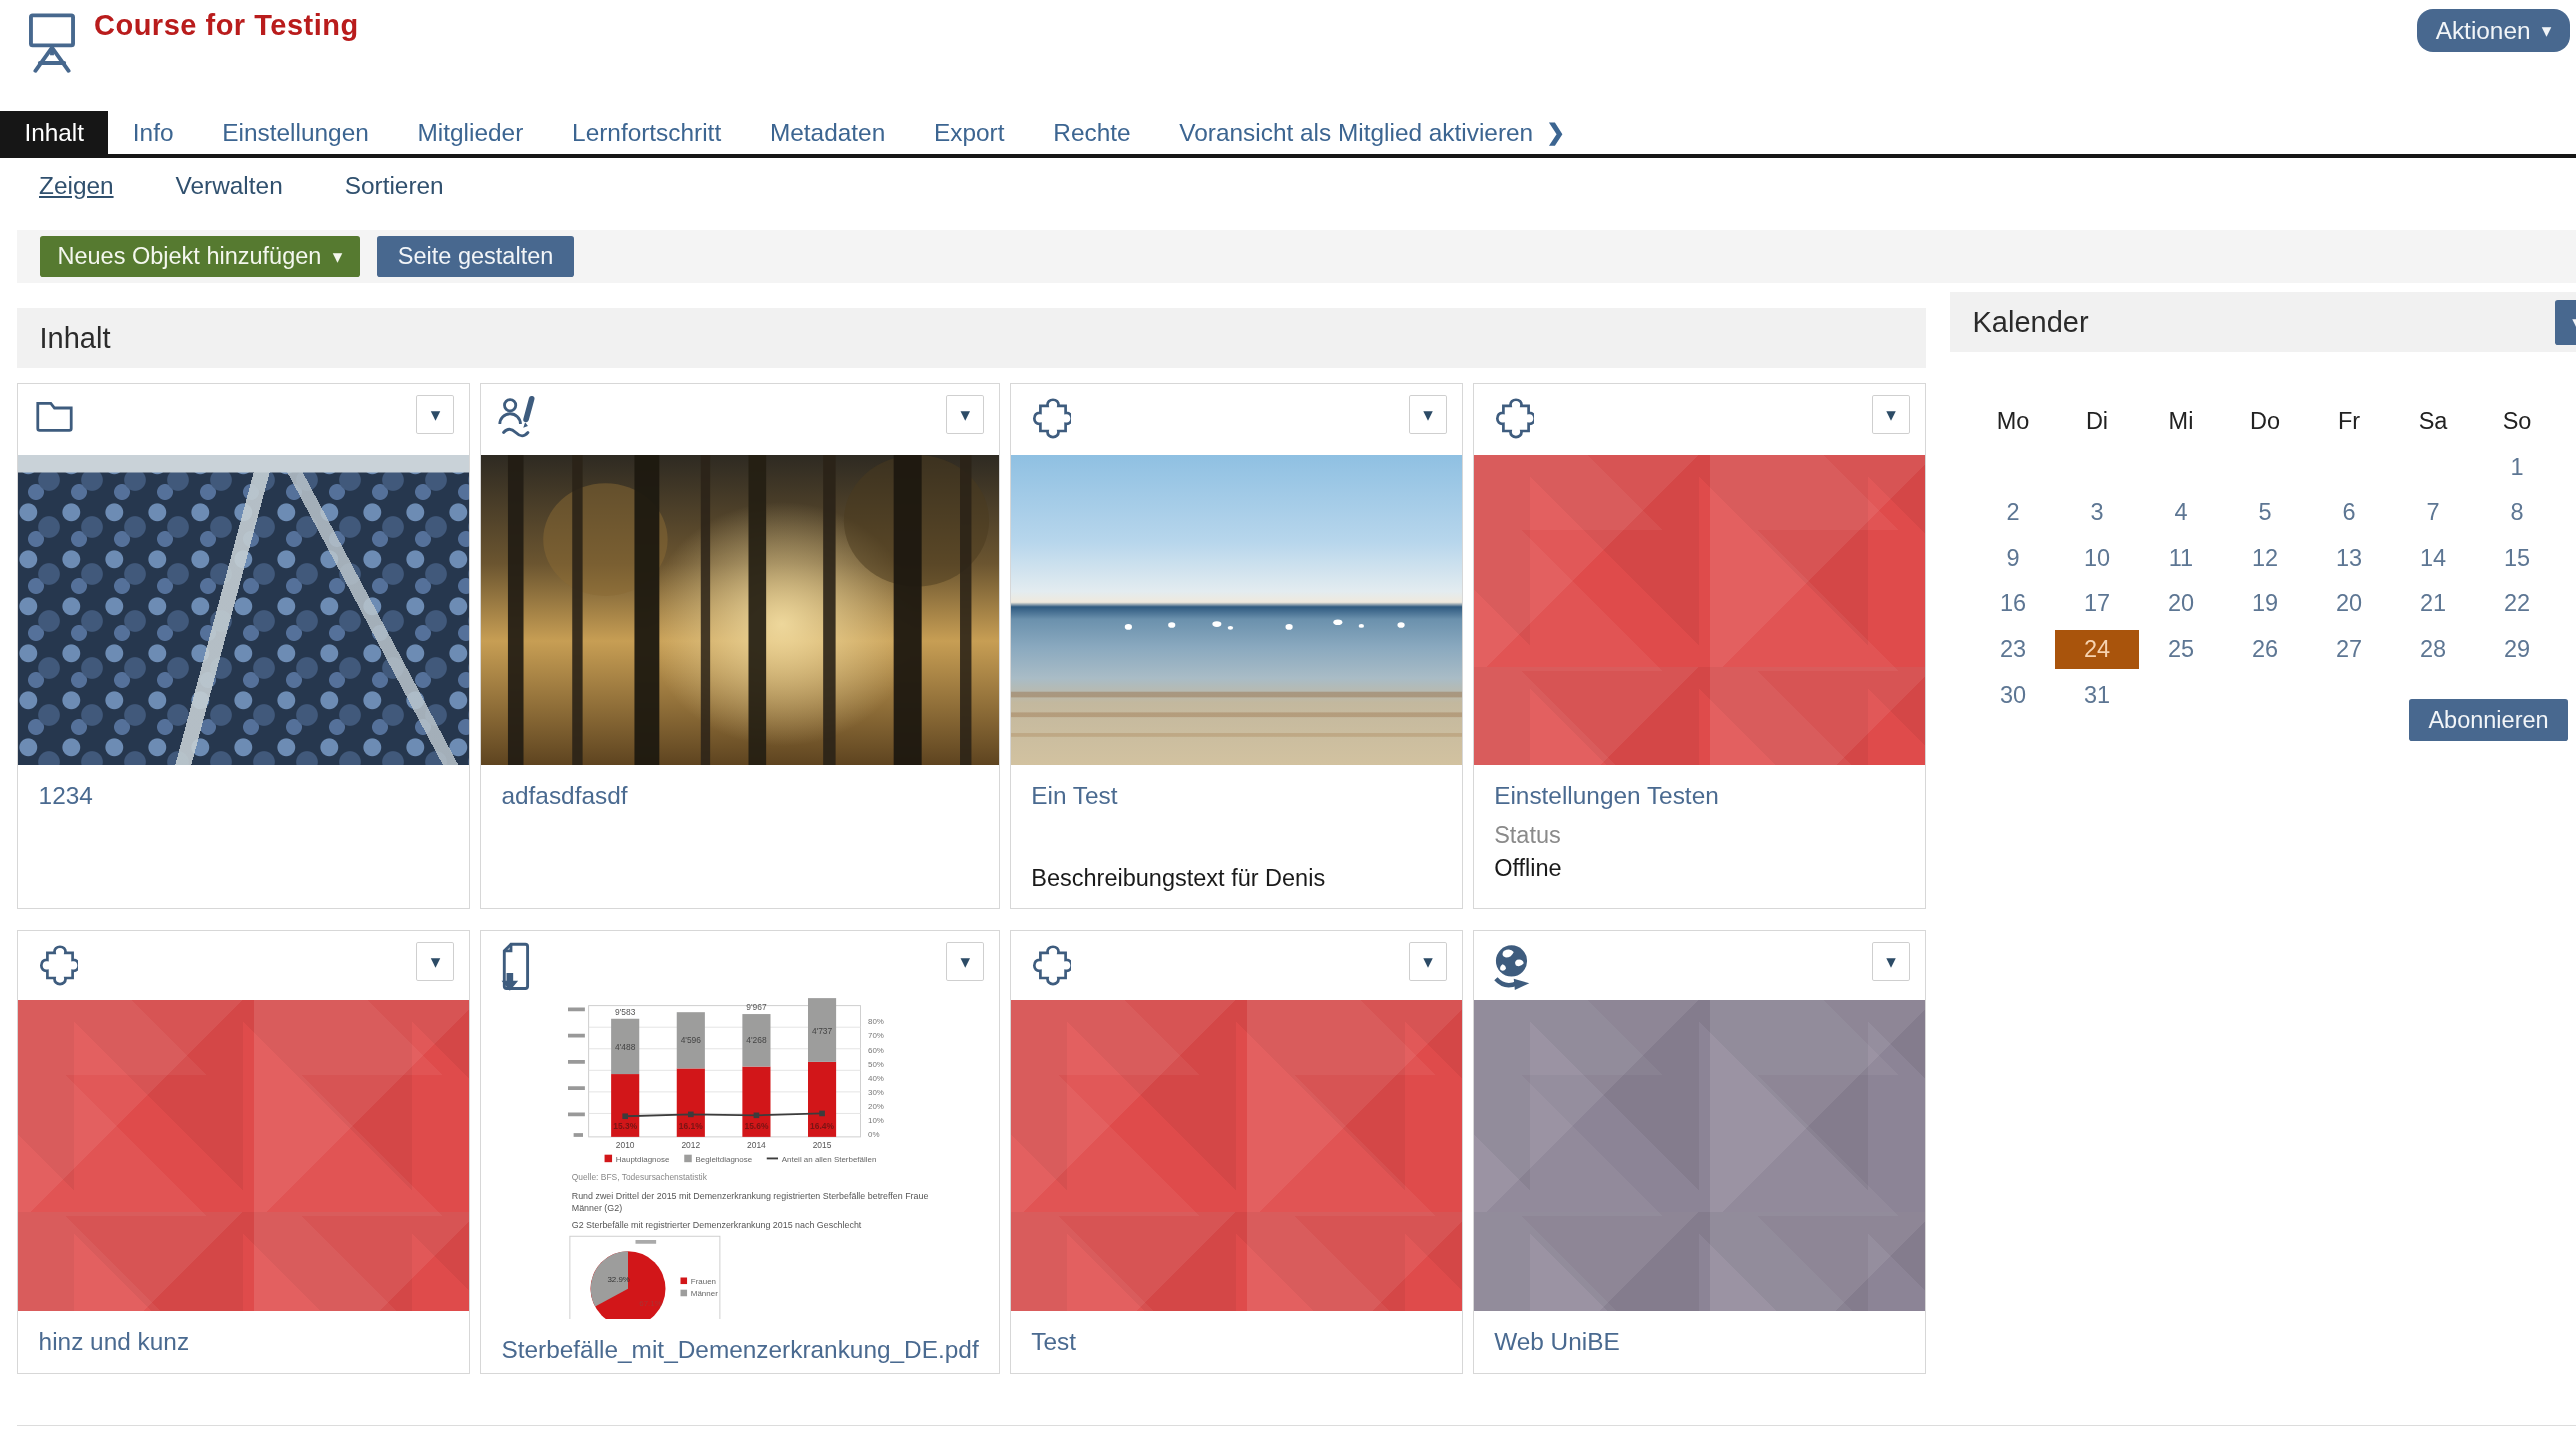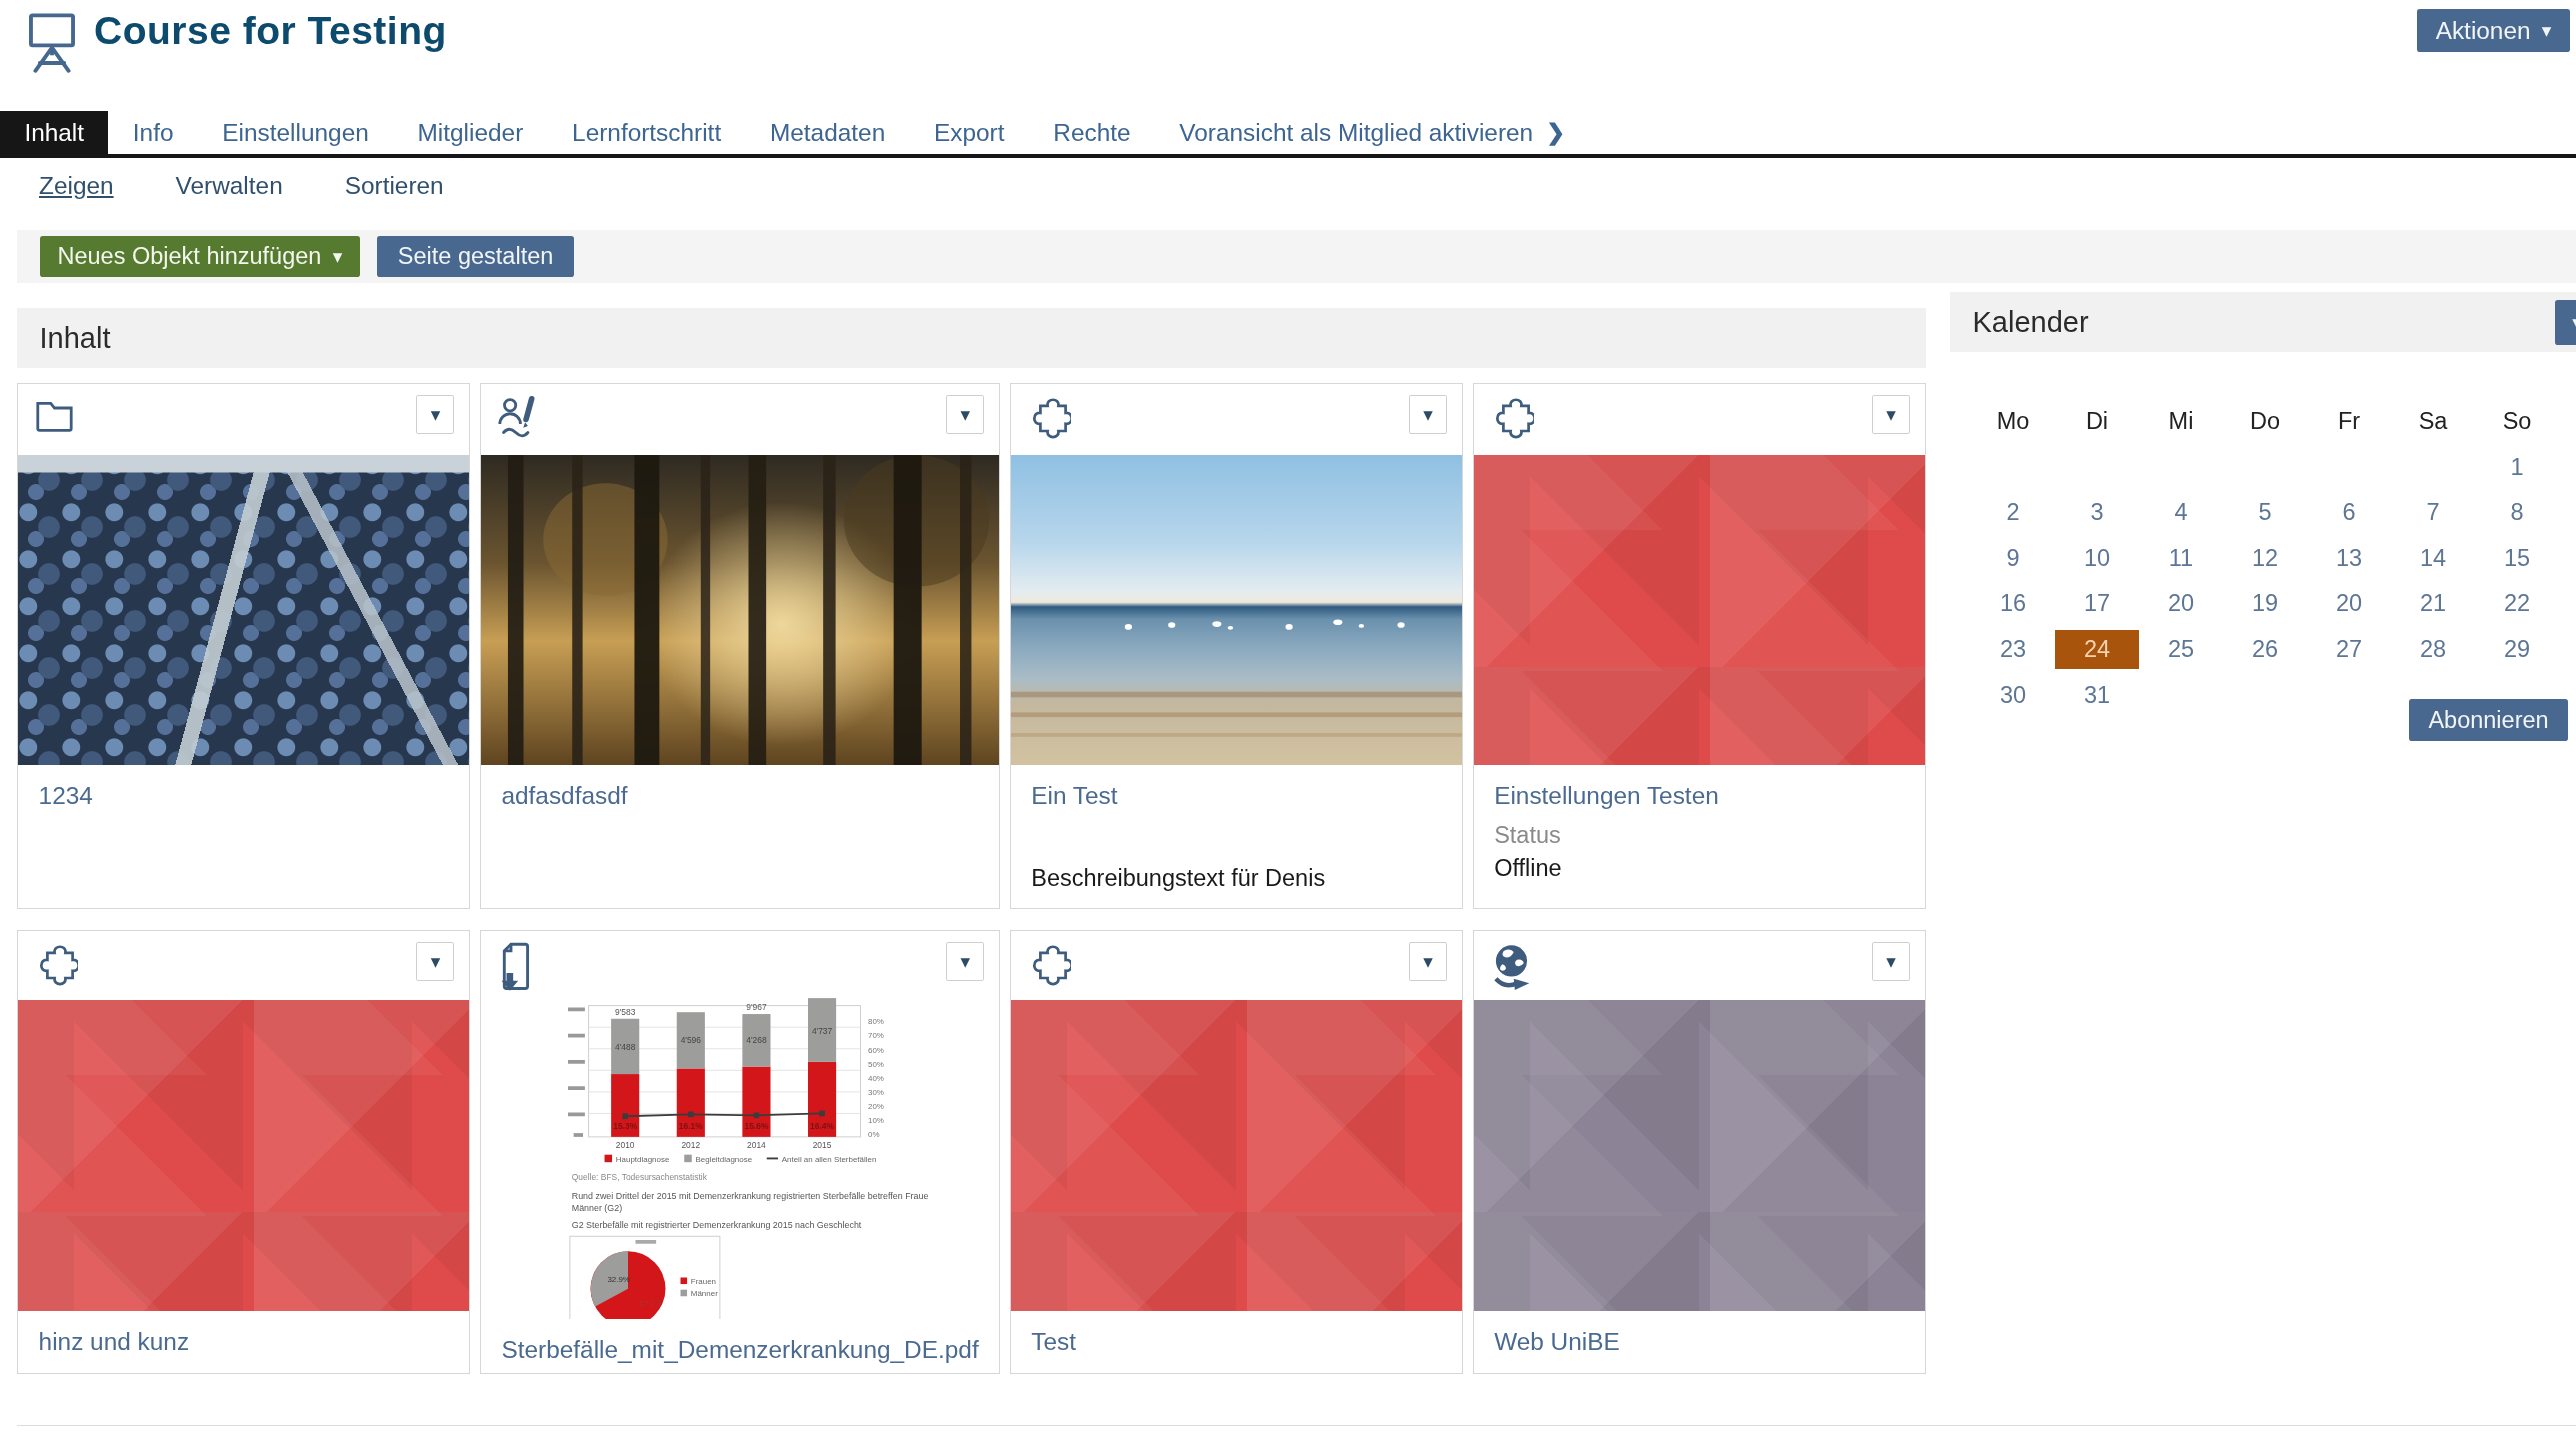--- a/index.html
+++ b/index.html
@@ -1,25 +1,25 @@
 <!DOCTYPE html>
 <html style="font-size:15px"><head>
 <meta charset="utf-8">
 <style>
   html,body{margin:0;padding:0;background:#fff;font-family:"Liberation Sans",sans-serif;}
   #canvas{position:relative;width:2576px;height:1448px;background:#fff;overflow:hidden;color:#1a1a1a;}
 
   
   .app-header{position:absolute;left:0;top:0;width:100%;height:111px;}
   .obj-icon{position:absolute;left:22.5px;top:11.3px;}
-  .page-title{position:absolute;left:94px;top:9.4px;font-size:39px;font-weight:700;color:#0c4a6e;letter-spacing:0.5px;}
+  .page-title{position:absolute;left:94px;top:9.4px;font-size:29px;font-weight:700;color:#b91c1c;letter-spacing:0.5px;}
   .btn{display:inline-flex;align-items:center;gap:11.3px;border:none;cursor:pointer;border-radius:2.8px;
        font-family:"Liberation Sans",sans-serif;}
   .btn-slate{background:#48688f;color:#f2f5f8;}
-  .actions-btn{position:absolute;right:5.6px;top:9.4px;height:43px;padding:0 19px;font-size:24.4px;}
+  .actions-btn{position:absolute;right:5.6px;top:9.4px;height:43px;padding:0 19px;font-size:24.4px;border-radius:16px;}
   .caret-down{font-size:19px;line-height:1;}
 
   
   .tabbar{position:absolute;left:0;top:111px;width:100%;height:43px;border-bottom:4.7px solid #161616;
           display:flex;align-items:stretch;}
   .tab{display:flex;align-items:center;padding:0 24.4px;font-size:24.4px;color:#3c6591;cursor:pointer;white-space:nowrap;}
   .tab.active{background:#161616;color:#fff;}
   .tab .chev{margin-left:13px;font-size:22.5px;font-weight:700;}
 
   

